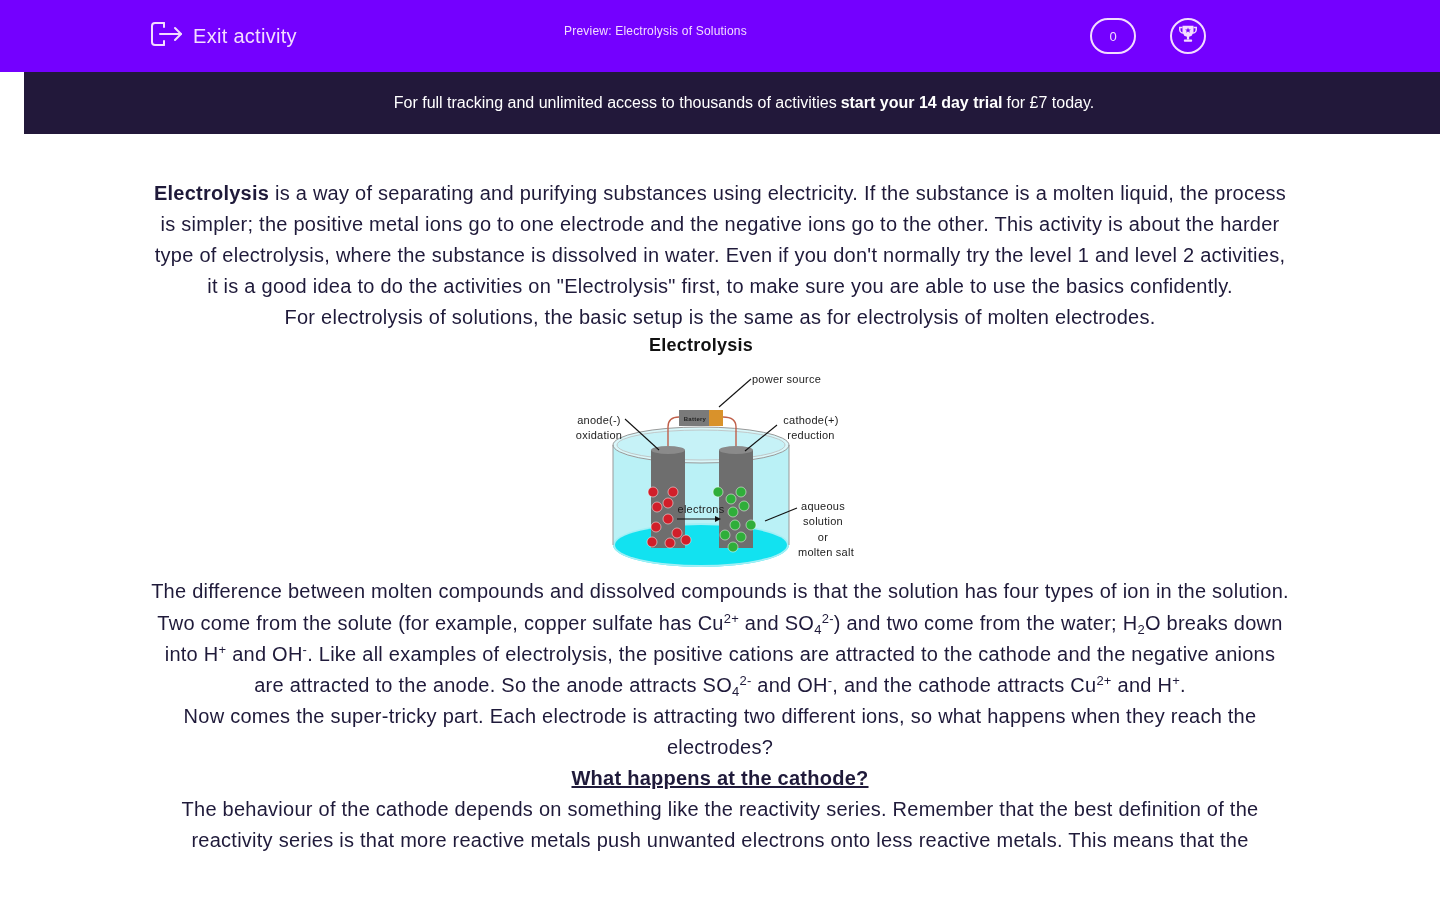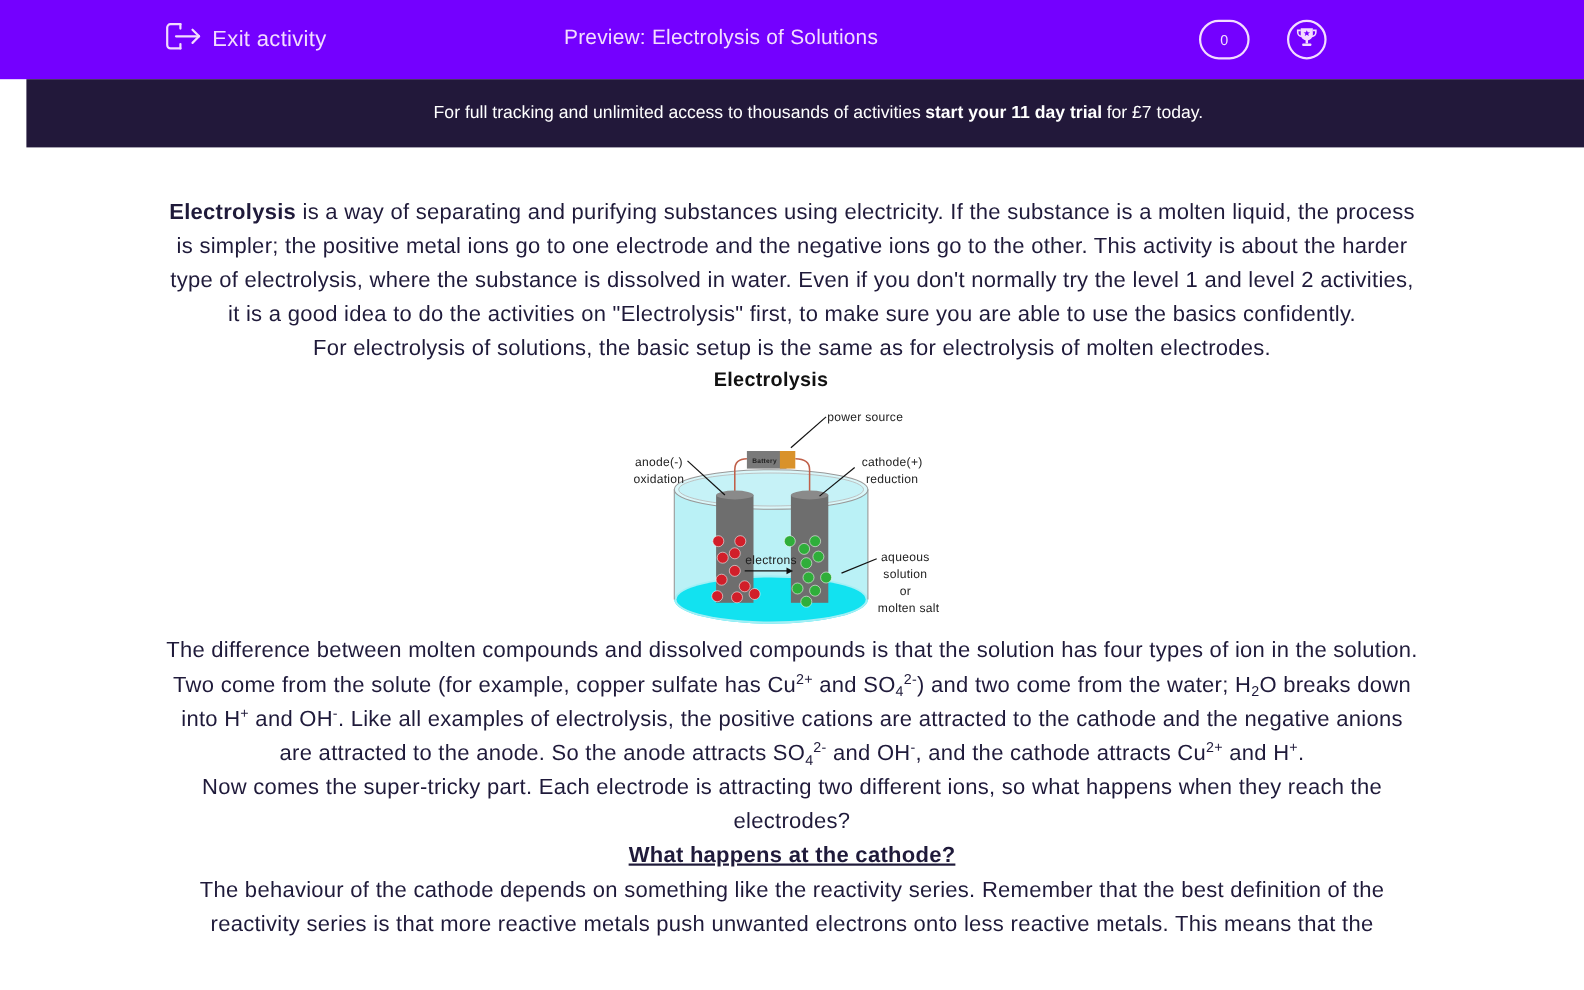--- a/index.html
+++ b/index.html
@@ -11,21 +11,21 @@
       background: #7400ff;
     }
     .exit-btn {
       position: absolute; left: 150px; top: 22px; height: 28px;
       display: flex; align-items: center; gap: 10px; color: #f3dcff;
       font-size: 20px; letter-spacing: 0.3px; cursor: pointer;
     }
     .exit-btn svg { width: 33px; height: 28px; }
     .page-title {
       position: absolute; left: 0; width: 1311px; top: 24px; text-align: center;
-      color: #f3dcff; font-size: 19px; letter-spacing: 0.2px; pointer-events: none;
+      color: #f3dcff; font-size: 12px; letter-spacing: 0.2px; pointer-events: none;
     }
     .score-pill {
       position: absolute; left: 1090px; top: 18px; width: 46px; height: 36px;
       border: 2px solid #f3dcff; border-radius: 18px; color: #f3dcff;
       font-size: 13px; display: flex; align-items: center; justify-content: center;
     }
     .trophy-btn {
       position: absolute; left: 1170px; top: 18px; width: 36px; height: 36px;
       border: 2px solid #f3dcff; border-radius: 50%;
       display: flex; align-items: center; justify-content: center; cursor: pointer;
@@ -83,21 +83,21 @@
         <rect x="10.8" y="14" width="2.4" height="4" fill="#f3dcff"></rect>
         <rect x="7.5" y="18" width="9" height="2.5" rx="0.8" fill="#f3dcff"></rect>
         <polygon points="12,4.8 12.9,7 15.2,7.1 13.4,8.5 14,10.7 12,9.4 10,10.7 10.6,8.5 8.8,7.1 11.1,7" fill="#7400ff"></polygon>
       </svg>
     </span>
   </div>
 </header>
 
 <div class="promo">
   <span>For full tracking and unlimited access to thousands of activities</span>
-  <b>start your 11 day trial</b>
+  <b>start your 14 day trial</b>
   <span>for £7 today.</span>
 </div>
 
 <main class="content">
   <p><b>Electrolysis</b><span> is a way of separating and purifying substances using electricity. If the substance is a molten liquid, the process is simpler; the positive metal ions go to one electrode and the negative ions go to the other. This activity is about the harder type of electrolysis, where the substance is dissolved in water. Even if you don't normally try the level 1 and level 2 activities, it is a good idea to do the activities on "Electrolysis" first, to make sure you are able to use the basics confidently.</span></p>
   <p>For electrolysis of solutions, the basic setup is the same as for electrolysis of molten electrodes.</p>
 
   <div class="figure">
     <svg viewBox="0 0 298 238" font-family="Liberation Sans, sans-serif">
       <text x="130" y="16" text-anchor="middle" font-size="18" font-weight="bold" fill="#111">Electrolysis</text>

